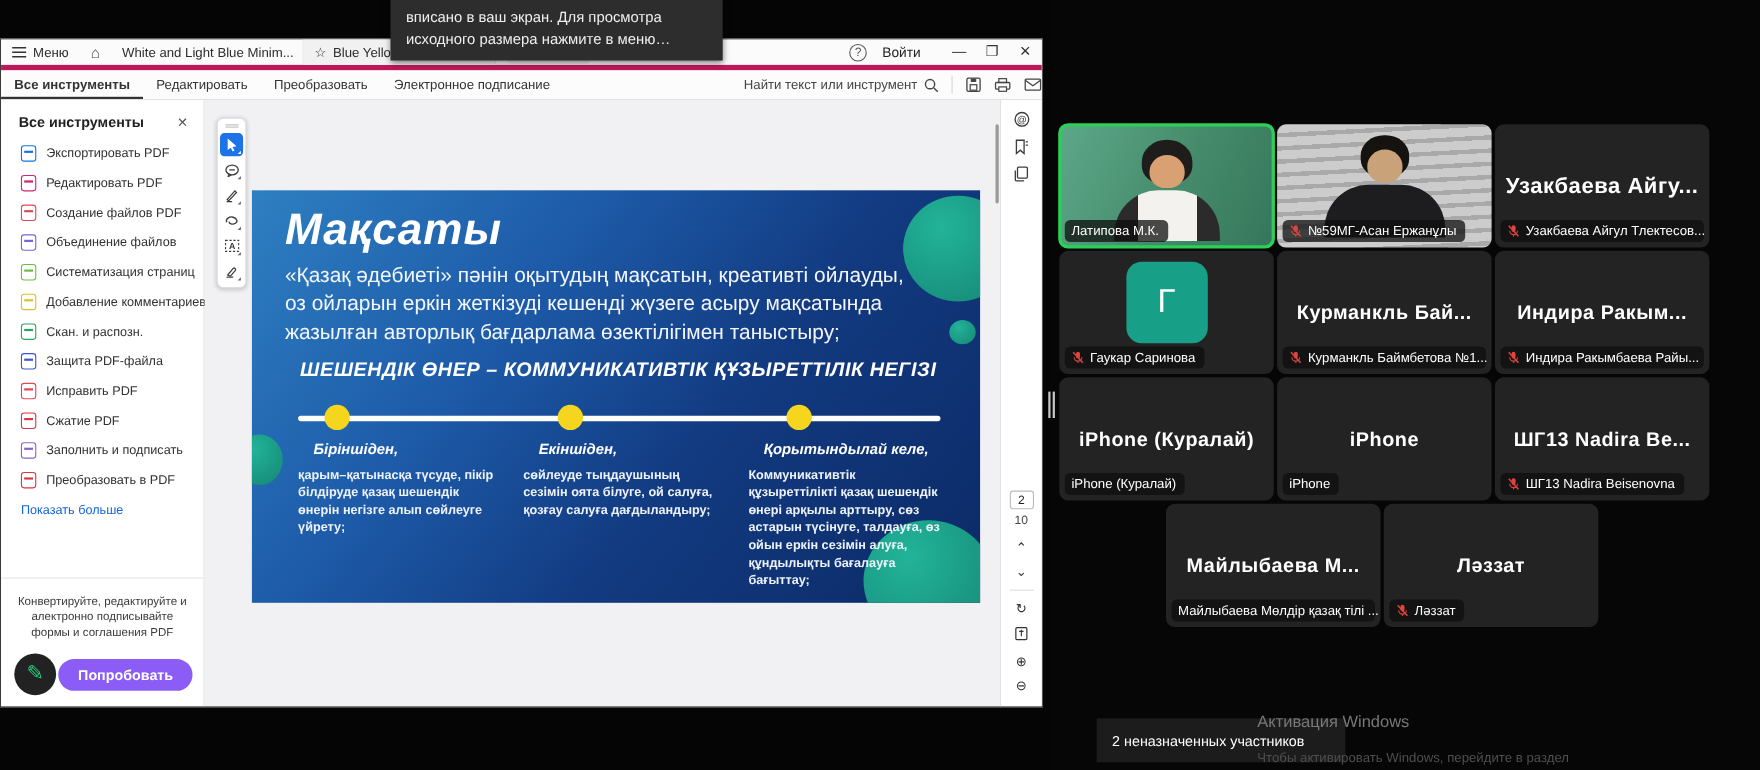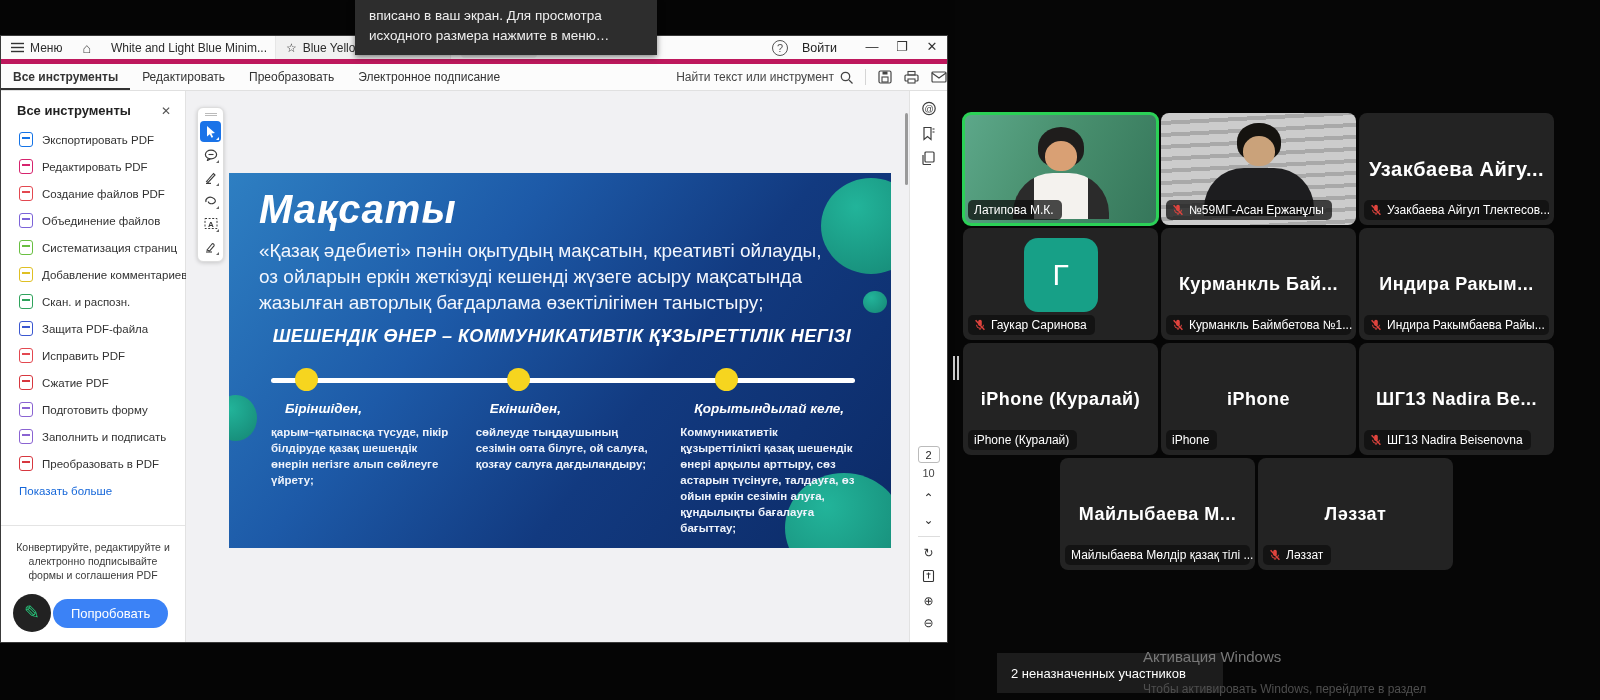--- a/index.html
+++ b/index.html
@@ -39,21 +39,21 @@
   .tools-title { font-size:13px; font-weight:bold; color:#222; }
   .tools-x { margin-left:auto; color:#555; font-size:12px; }
   .tool-item { display:flex; align-items:center; gap:9px; padding:6px 8px 6px 18px; font-size:11.5px; color:#323232; white-space:nowrap; }
   .tico { width:14px; height:15px; border:1.6px solid currentColor; border-radius:3px; position:relative; flex:none; }
   .tico::after { content:""; position:absolute; left:2px; right:2px; top:4px; height:1.6px; background:currentColor; }
   .show-more { font-size:11.5px; color:#1667d9; padding:8px 18px; }
   .promo { margin-top:auto; border-top:1px solid #e4e4e4; padding:14px 12px 0 12px; text-align:center; }
   .promo-text { font-size:10.5px; color:#3b3b3b; line-height:14px; }
   .promo-row { display:flex; align-items:center; margin-top:12px; gap:2px; }
   .pencil-badge { width:38px; height:38px; background:#222; border-radius:50%; color:#27c97c; font-size:19px; line-height:38px; text-align:center; flex:none; }
-  .try-btn { background:#3b82f6; color:#fff; font-size:13px; font-weight:normal; border-radius:16px; padding:7px 18px; }
+  .try-btn { background:#8b5cf6; color:#fff; font-size:13px; font-weight:bold; border-radius:16px; padding:7px 18px; }
 
   
   .docarea { flex:1; background:#f1f1f3; position:relative; overflow:hidden; }
   .palette { position:absolute; left:11px; top:16px; width:27px; background:#fff; border:1px solid #ddd; border-radius:6px;
              box-shadow:0 1px 4px rgba(0,0,0,.18); display:flex; flex-direction:column; align-items:center; padding:3px 0 4px; gap:2px; z-index:5; }
   .pal-grip { width:12px; height:3px; border-top:1px solid #bbb; border-bottom:1px solid #bbb; margin:2px 0 3px; }
   .pal-btn { width:21px; height:21px; border-radius:4px; display:flex; align-items:center; justify-content:center; position:relative; }
   .pal-btn.sel { background:#1a73e8; }
   .pal-btn .corner { position:absolute; right:2px; bottom:2px; width:0; height:0; border-left:3px solid transparent; border-bottom:3px solid #666; }
   .pal-btn.sel .corner { border-bottom-color:#fff; }
@@ -225,24 +225,20 @@
           <span class="tico" style="color: rgb(59, 87, 208);"></span>
           <span>Защита PDF-файла</span>
         </div>
       <div class="tool-item">
           <span class="tico" style="color: rgb(227, 72, 80);"></span>
           <span>Исправить PDF</span>
         </div>
       <div class="tool-item">
           <span class="tico" style="color: rgb(215, 55, 63);"></span>
           <span>Сжатие PDF</span>
-        </div>
-      <div class="tool-item">
-          <span class="tico" style="color: rgb(138, 99, 210);"></span>
-          <span>Подготовить форму</span>
         </div>
       <div class="tool-item">
           <span class="tico" style="color: rgb(138, 99, 210);"></span>
           <span>Заполнить и подписать</span>
         </div>
       <div class="tool-item">
           <span class="tico" style="color: rgb(215, 55, 63);"></span>
           <span>Преобразовать в PDF</span>
         </div>
       <div class="show-more">Показать больше</div>

